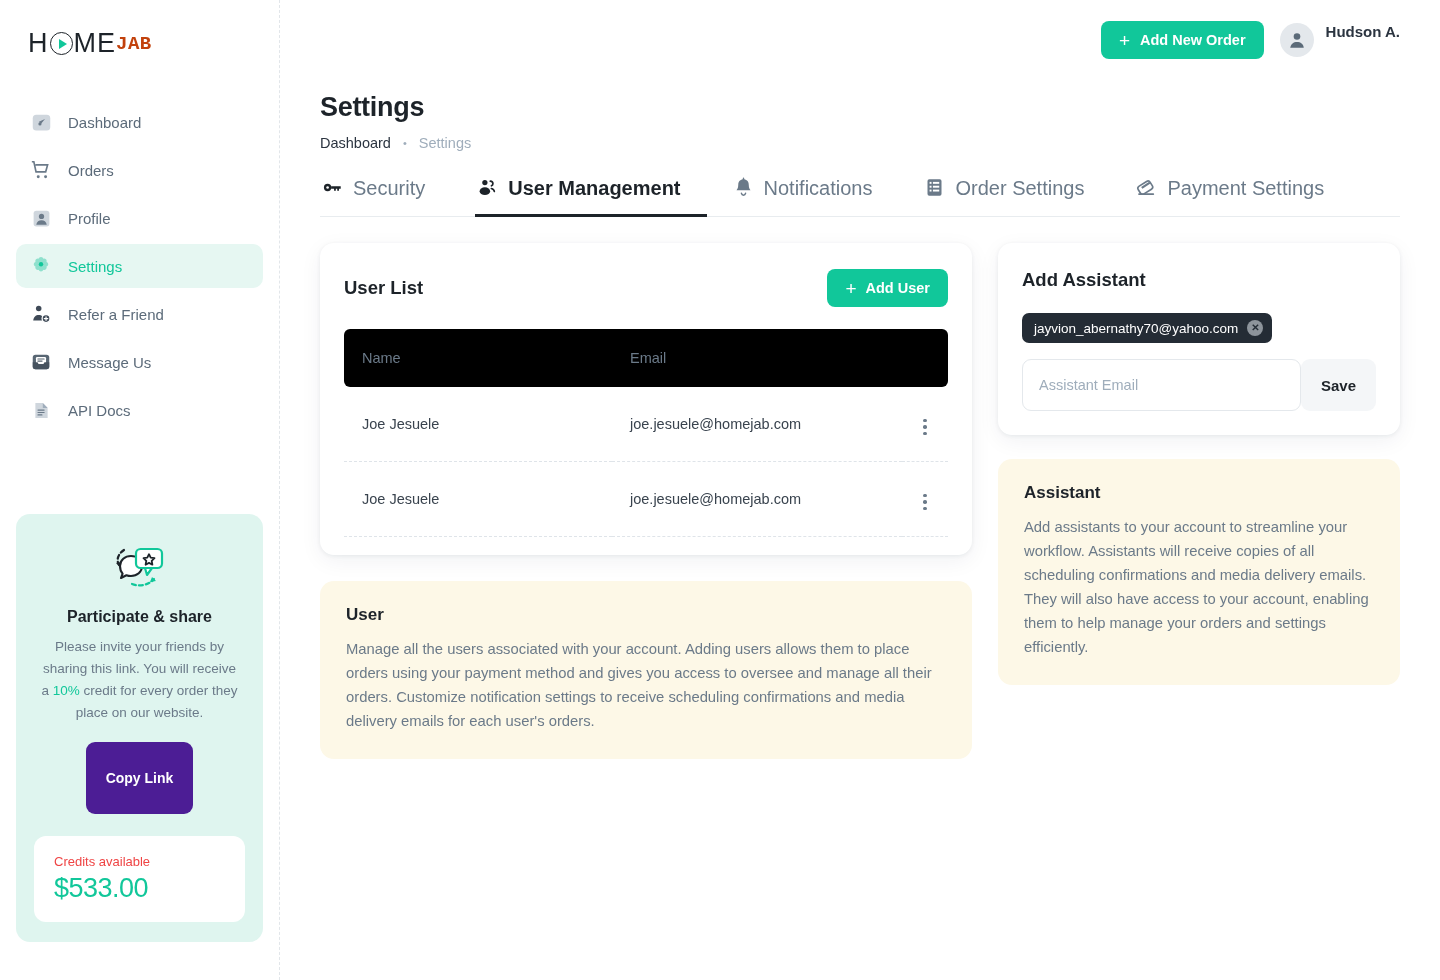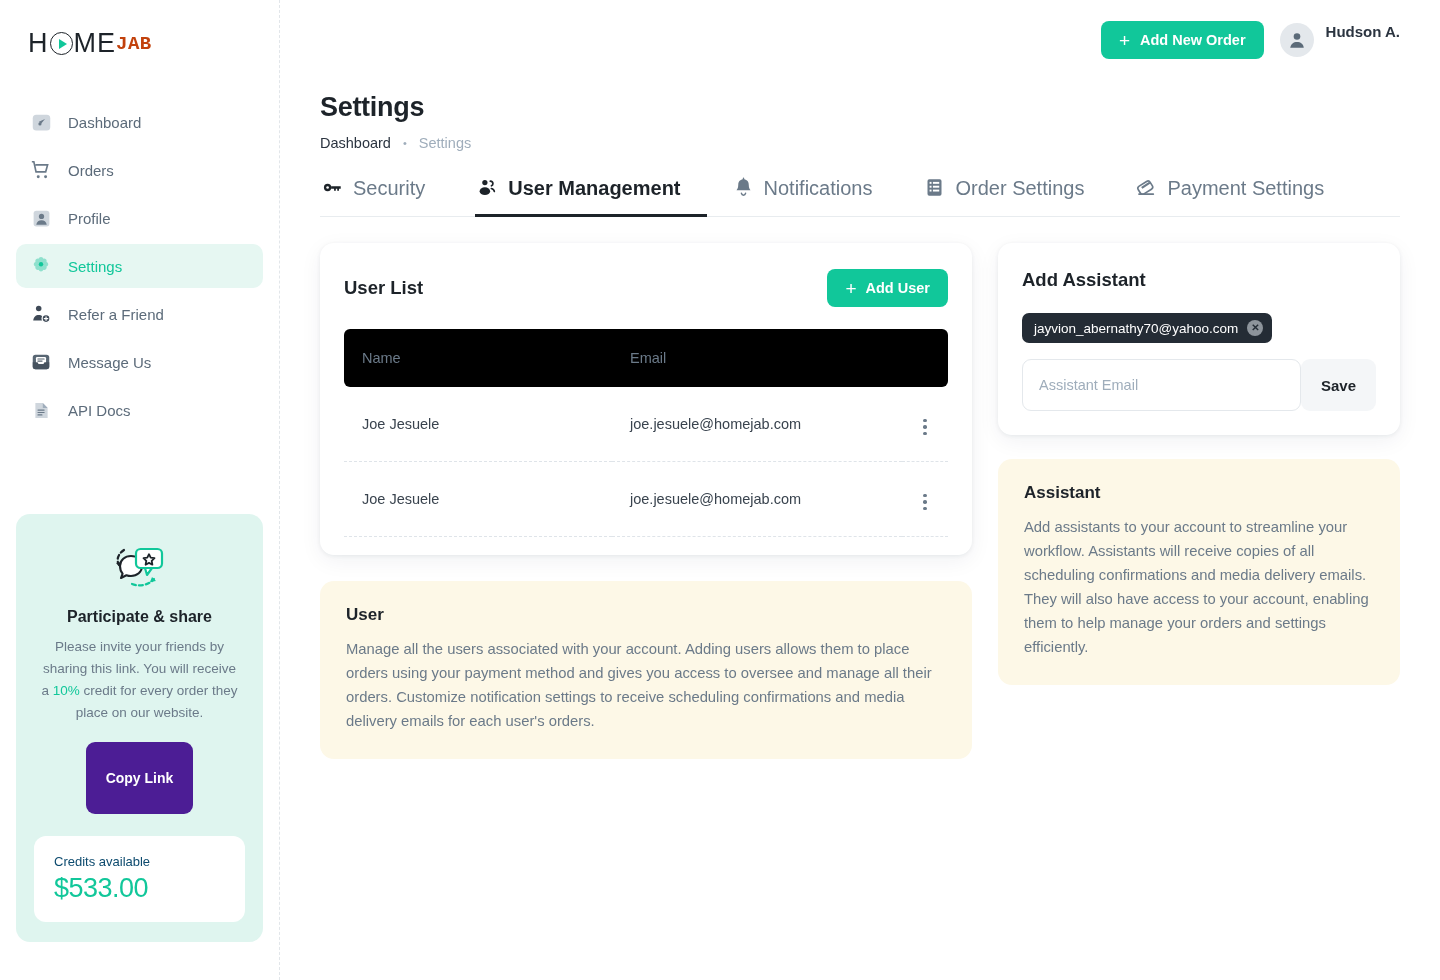--- a/index.html
+++ b/index.html
@@ -63,21 +63,21 @@
   .copy-btn {
     margin: 18px auto 0; display: block;
     background: #4c1d95; color: #fff; border: none;
     font-family: inherit; font-size: 14px; font-weight: 700;
     padding: 28px 20px; border-radius: 9px; cursor: pointer;
   }
   .credits {
     background: #fff; border-radius: 12px;
     margin-top: 22px; padding: 18px 20px; text-align: left;
   }
-  .credits-label { font-size: 13px; color: #0c4a6e; margin-bottom: 4px; }
+  .credits-label { font-size: 13px; color: #ef4444; margin-bottom: 4px; }
   .credits-value { font-size: 27px; font-weight: 400; color: #11c79a; letter-spacing: -0.5px; }
 
   
   .main { flex: 1; position: relative; padding: 0 40px 0 40px; }
 
   .topbar { height: 80px; display: flex; align-items: center; justify-content: flex-end; gap: 16px; }
   .add-order-btn {
     display: flex; align-items: center; gap: 10px;
     background: #11c79a; color: #fff; border: none;
     font-family: inherit; font-size: 14.5px; font-weight: 700;

